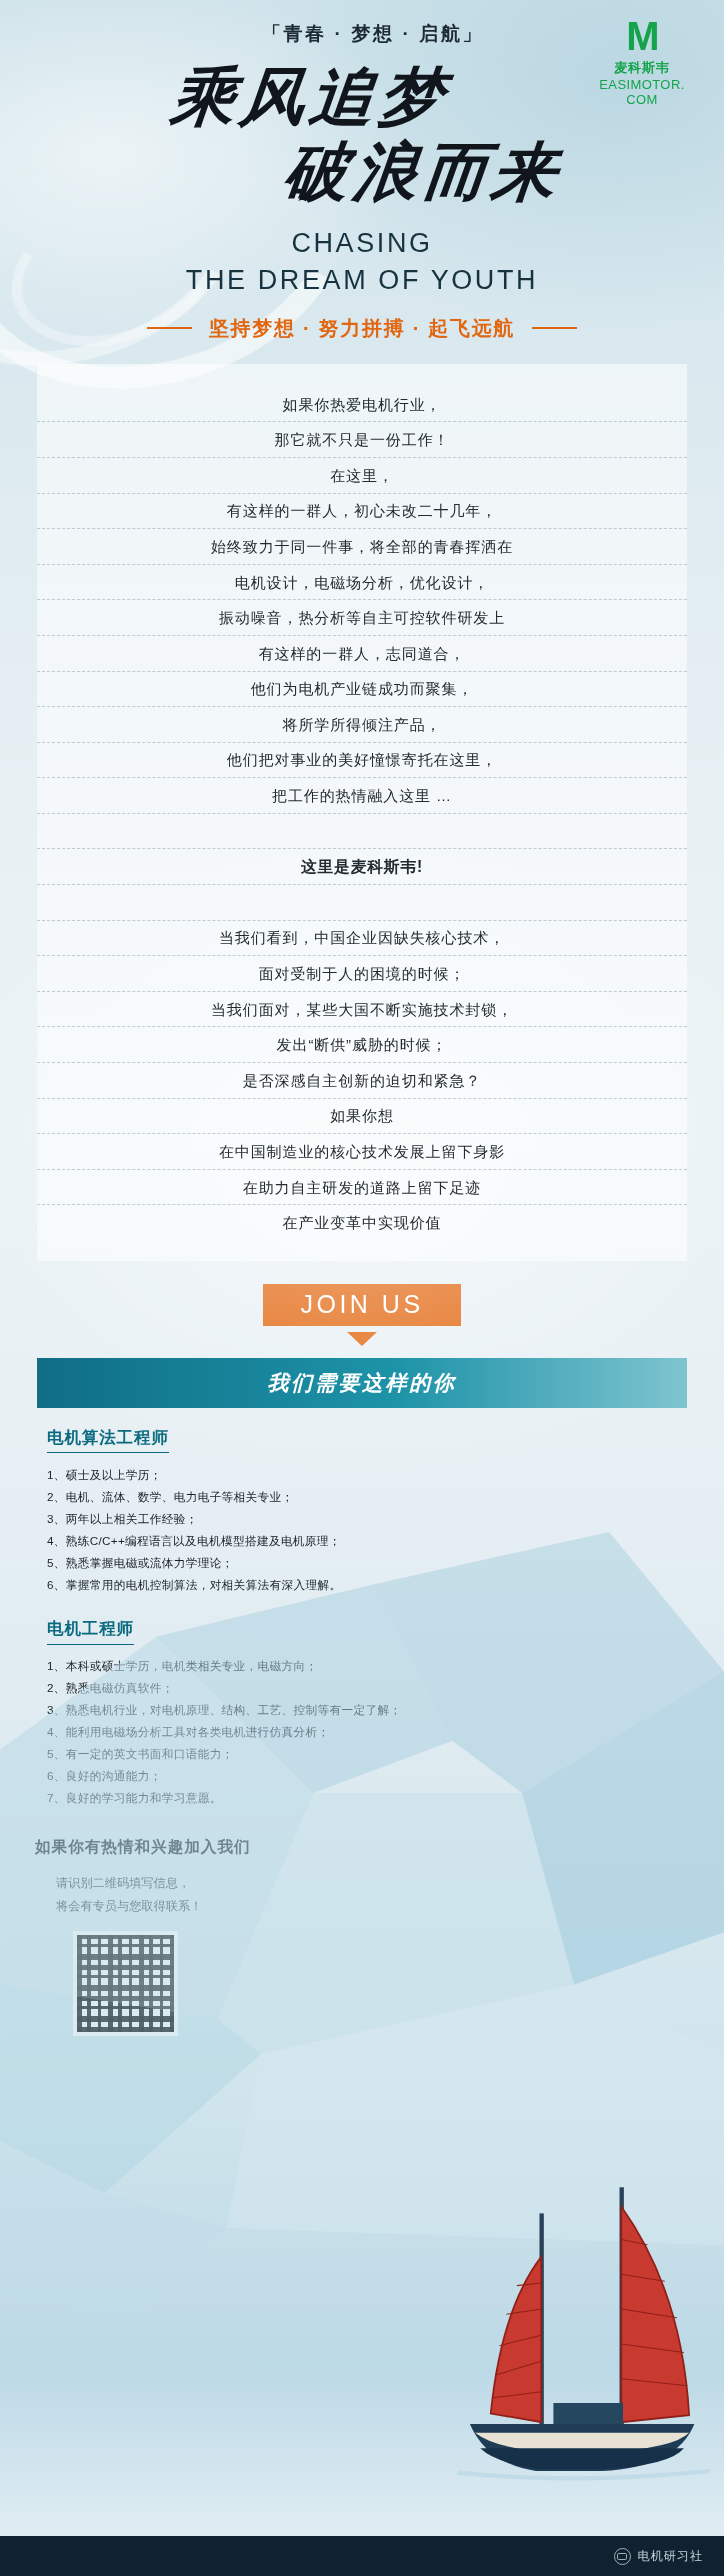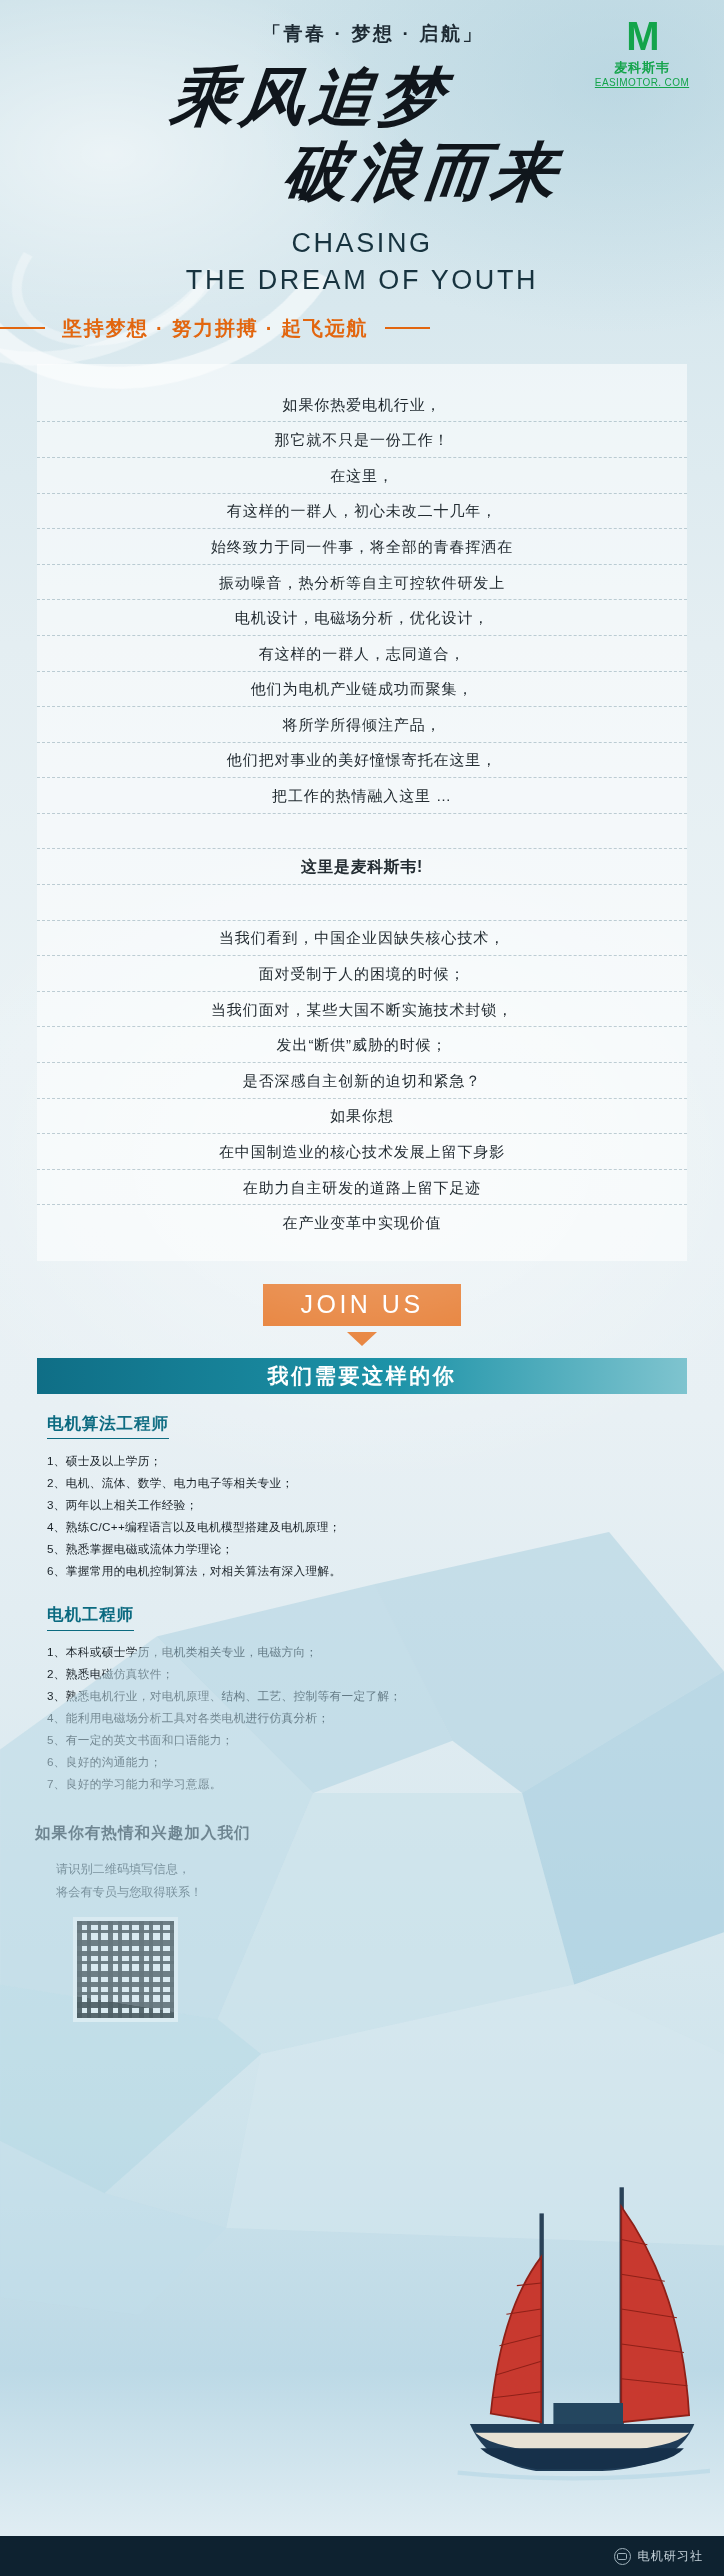--- a/index.html
+++ b/index.html
@@ -81,24 +81,23 @@
     letter-spacing: -1.7px;
   }
   .logo-cn {
     margin-top: 3.5px;
     font-size: 13px;
     font-weight: bold;
     color: #14a44b;
     letter-spacing: 0.9px;
   }
   .logo-en {
-    font-size: 10px;
+    font-size: 13px;
     color: #14a44b;
     letter-spacing: 0.4px;
-    text-decoration: underline;
   }
   .kicker {
     text-align: center;
     padding-left: 22px;
     font-size: 19px;
     color: #1d2a33;
     letter-spacing: 2.6px;
     font-weight: bold;
   }
   .brush-title {
@@ -130,20 +129,21 @@
     text-align: center;
     color: #17333f;
     font-size: 27px;
     line-height: 37px;
     letter-spacing: 2.6px;
   }
   .slogan-row {
     margin-top: 15.7px;
     display: flex;
     align-items: center;
+    justify-content: center;
     gap: 17px;
   }
   .slogan-row .dash {
     width: 45px;
     height: 1.7px;
     background: #e2660f;
   }
   .slogan {
     color: #e2660f;
     font-size: 20px;
@@ -191,25 +191,26 @@
     margin: 5.2px auto 0 auto;
     width: 0;
     height: 0;
     border-left: 15px solid transparent;
     border-right: 15px solid transparent;
     border-top: 14px solid #e2660f;
   }
   .need-bar {
     position: relative;
     margin: 12.2px 37px 0 37px;
-    height: 36px;
+    height: 50px;
     background: linear-gradient(90deg, #0f6e86 0%, #1d93a8 55%, #7fc4cf 100%);
     display: flex;
     align-items: center;
     justify-content: center;
+    font-style: italic;
   }
   .need-bar span {
     color: #ffffff;
     font-size: 21px;
     letter-spacing: 2.6px;
     font-weight: bold;
   }
   
   .jobs {
     margin: 19px 47px 0 47px;
@@ -361,22 +362,22 @@
       <div class="dash"></div>
     </div>
   </div>
 
   <div class="copy-panel">
     <div class="copy-line">如果你热爱电机行业，</div>
     <div class="copy-line">那它就不只是一份工作！</div>
     <div class="copy-line">在这里，</div>
     <div class="copy-line">有这样的一群人，初心未改二十几年，</div>
     <div class="copy-line">始终致力于同一件事，将全部的青春挥洒在</div>
+    <div class="copy-line">电机设计，电磁场分析，优化设计，</div>
     <div class="copy-line">振动噪音，热分析等自主可控软件研发上</div>
-    <div class="copy-line">电机设计，电磁场分析，优化设计，</div>
     <div class="copy-line">有这样的一群人，志同道合，</div>
     <div class="copy-line">他们为电机产业链成功而聚集，</div>
     <div class="copy-line">将所学所得倾注产品，</div>
     <div class="copy-line">他们把对事业的美好憧憬寄托在这里，</div>
     <div class="copy-line">把工作的热情融入这里 …</div>
     <div class="copy-line blank"></div>
     <div class="copy-line strong">这里是麦科斯韦!</div>
     <div class="copy-line blank"></div>
     <div class="copy-line">当我们看到，中国企业因缺失核心技术，</div>
     <div class="copy-line">面对受制于人的困境的时候；</div>

